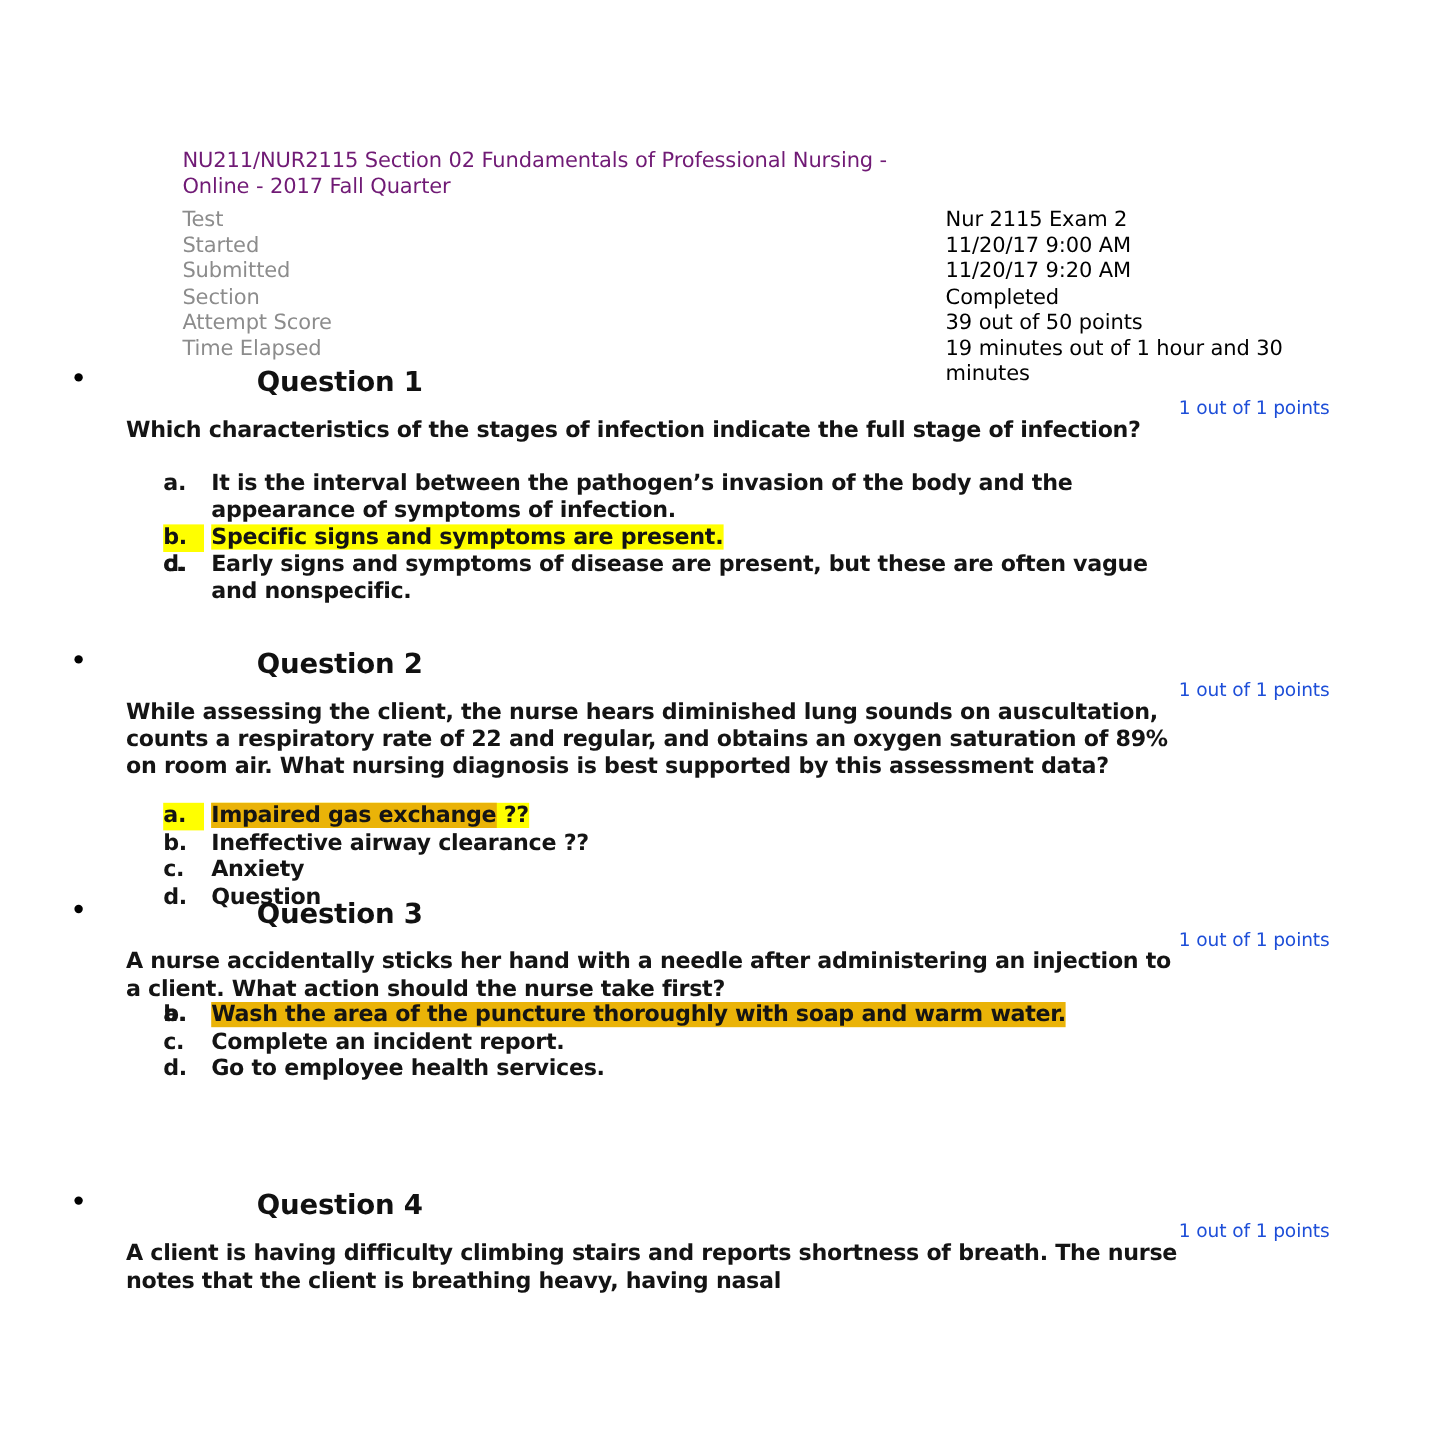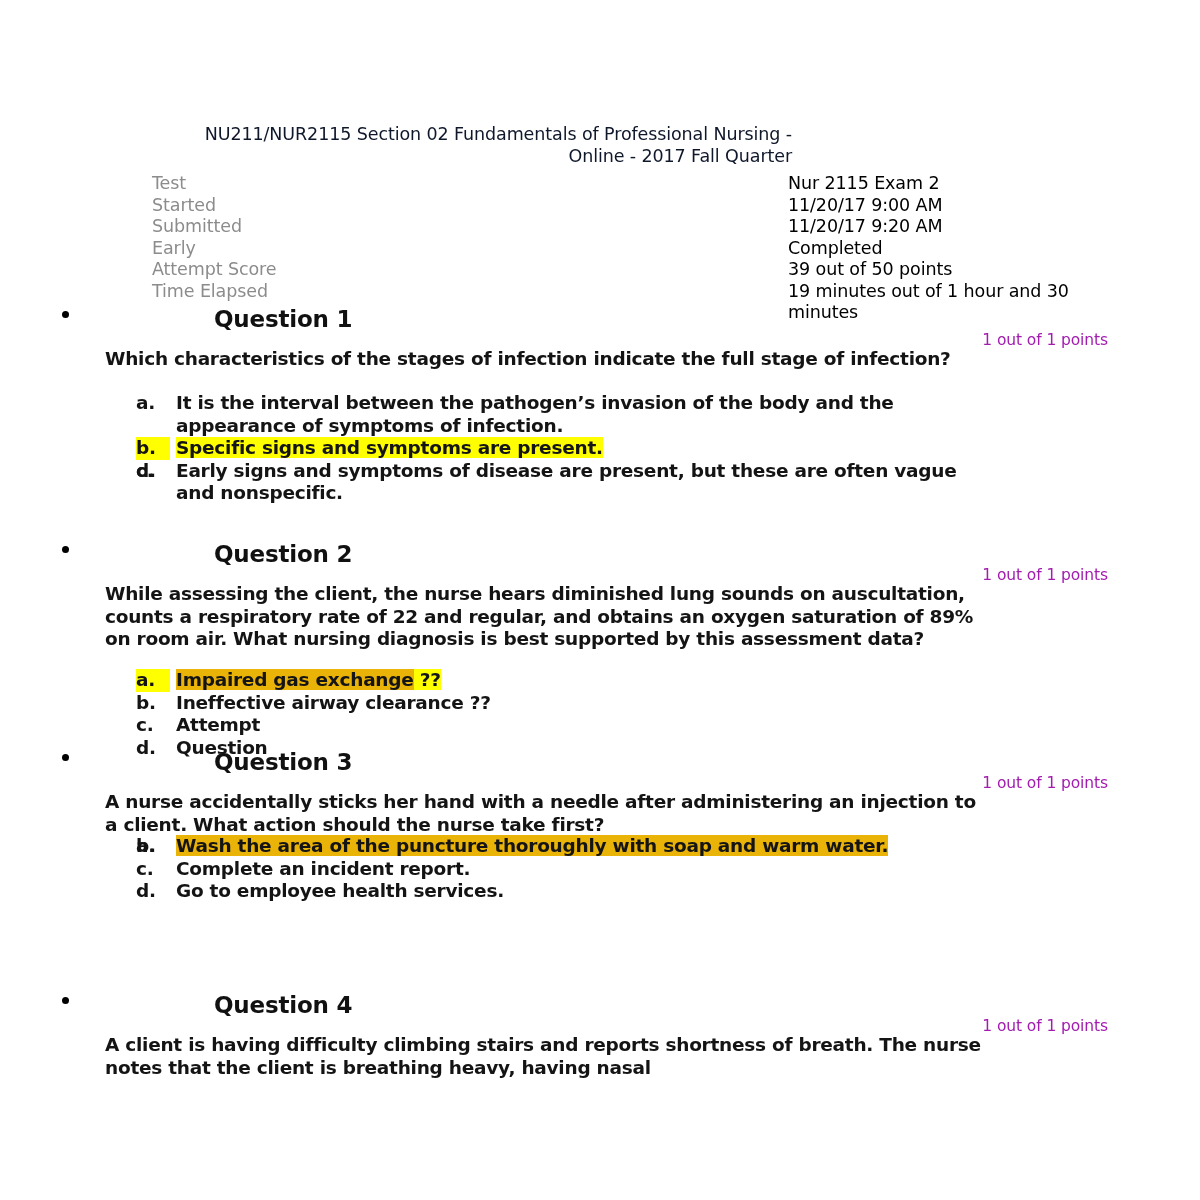--- a/index.html
+++ b/index.html
@@ -26,24 +26,23 @@
   
   .exam-header {
     position: absolute;
     left: 152px;
     top: 124px;
     width: 960px;
   }
   .course-title {
     font-size: 17.5px;
     line-height: 21.5px;
-    color: #0f172a;
+    color: #701a75;
     letter-spacing: -0.1px;
     width: 640px;
-    text-align: right;
   }
   .meta-table {
     margin-top: 6px;
     border-collapse: collapse;
     width: 960px;
     table-layout: fixed;
   }
   .meta-table td {
     padding: 0;
     vertical-align: top;
@@ -85,21 +84,21 @@
     font-size: 23px;
     font-weight: bold;
     color: #111;
     letter-spacing: -0.2px;
   }
   .q-points {
     position: absolute;
     right: 92px;
     top: 25px;
     font-size: 15.5px;
-    color: #a21caf;
+    color: #1d4ed8;
     letter-spacing: -0.1px;
   }
 
   .q-stem {
     margin: 0;
     padding: 0;
     position: absolute;
     left: 105px;
     width: 880px;
     font-size: 18.5px;
@@ -182,21 +181,21 @@
         </tr>
         <tr>
           <td class="meta-label">Started</td>
           <td class="meta-value">11/20/17 9:00 AM</td>
         </tr>
         <tr>
           <td class="meta-label">Submitted</td>
           <td class="meta-value">11/20/17 9:20 AM</td>
         </tr>
         <tr>
-          <td class="meta-label">Early</td>
+          <td class="meta-label">Section</td>
           <td class="meta-value">Completed</td>
         </tr>
         <tr>
           <td class="meta-label">Attempt Score</td>
           <td class="meta-value">39 out of 50 points</td>
         </tr>
         <tr>
           <td class="meta-label">Time Elapsed</td>
           <td class="meta-value">19 minutes out of 1 hour and 30 minutes</td>
         </tr>
@@ -235,21 +234,21 @@
     </div>
     <p class="q-stem">While assessing the client, the nurse hears diminished lung sounds on auscultation, counts a respiratory rate of 22 and regular, and obtains an oxygen saturation of 89% on room air. What nursing diagnosis is best supported by this assessment data?</p>
     <ul class="q-options">
       <li class="q-option hl-all">
         <span class="opt-letter">a.</span><span class="opt-text"><span class="hl">Impaired gas exchange</span><span> ??</span></span>
       </li>
       <li class="q-option">
         <span class="opt-letter">b.</span><span class="opt-text">Ineffective airway clearance ??</span>
       </li>
       <li class="q-option">
-        <span class="opt-letter">c.</span><span class="opt-text">Attempt</span>
+        <span class="opt-letter">c.</span><span class="opt-text">Anxiety</span>
       </li>
       <li class="q-option bold-letter">
         <span class="opt-letter">d.</span><span class="opt-text">Question</span>
       </li>
     </ul>
   </div>
 
   <div class="question-block" id="q3">
     <div class="q-head">
       <span class="q-bullet"></span>

